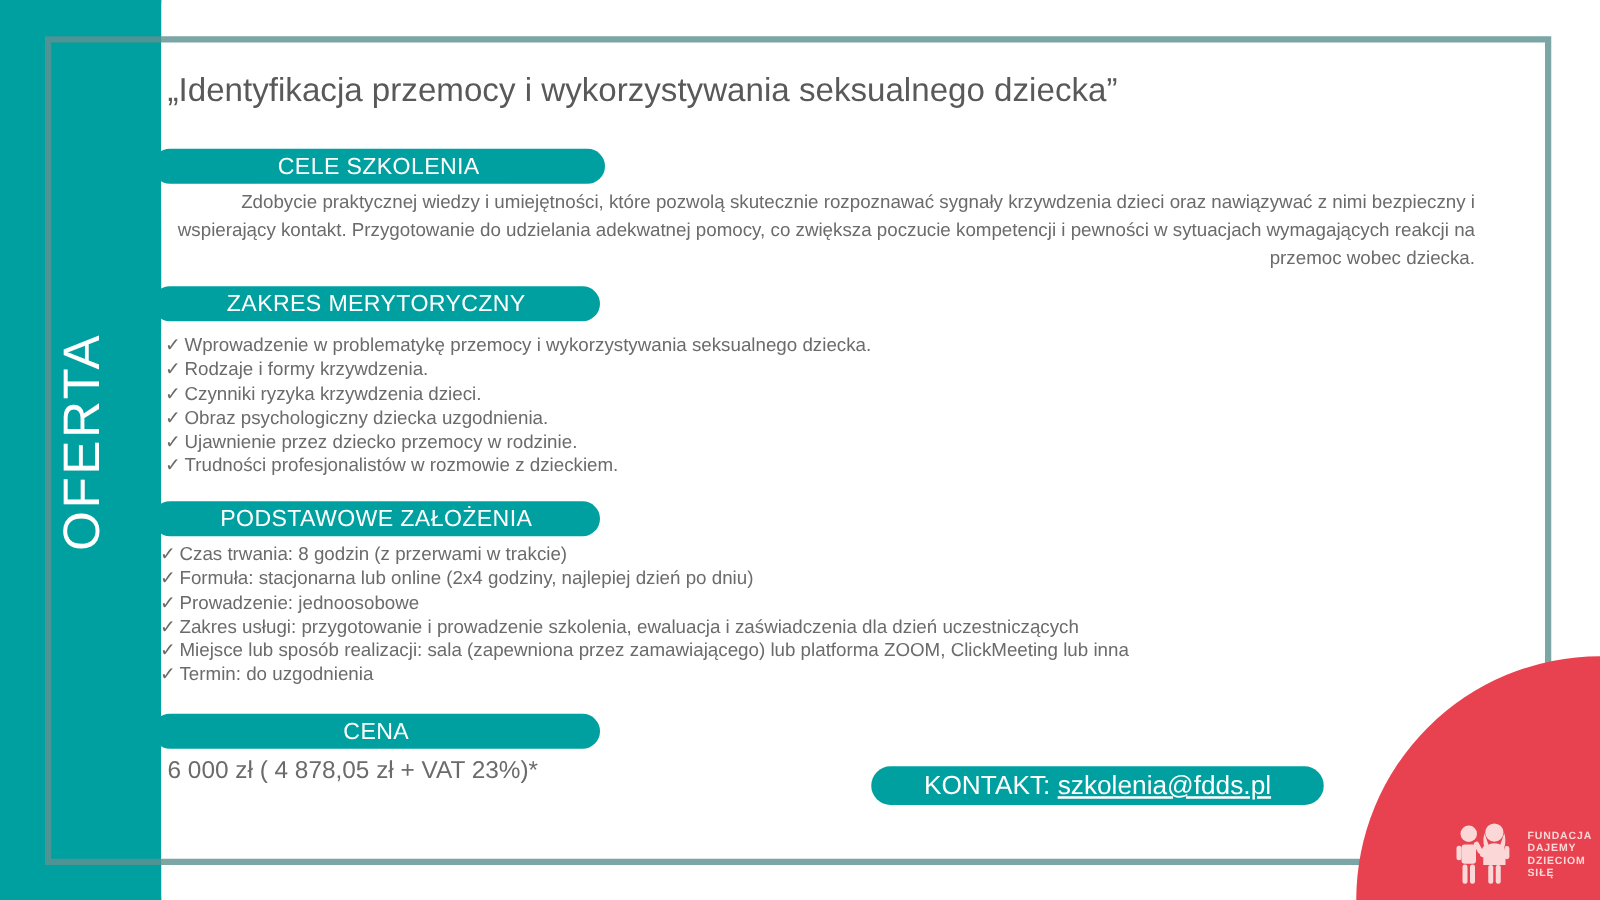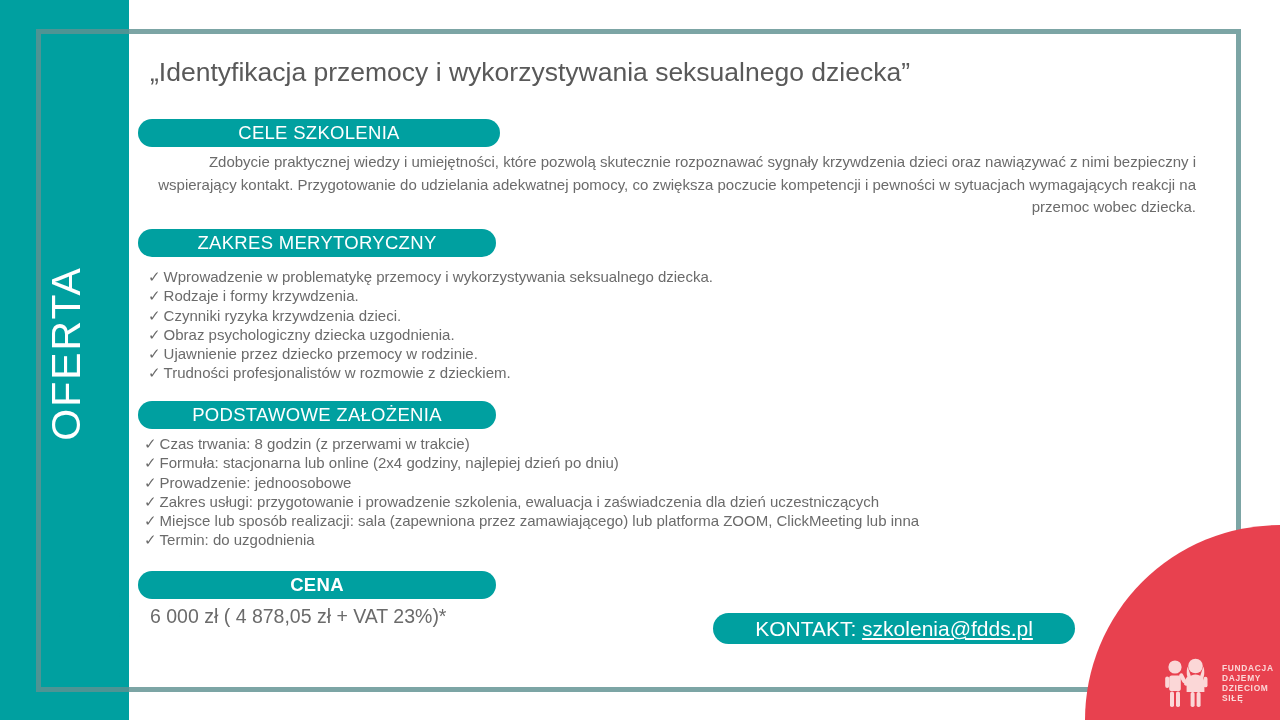--- a/index.html
+++ b/index.html
@@ -81,21 +81,21 @@
     top: 29px;
     width: 1112px;
     height: 663px;
     background: #ffffff;
     z-index: 2;
   }
 
   
   .content {
     position: absolute;
-    left: 136px;
+    left: 120px;
     top: 29px;
     width: 1110px;
     height: 500px;
     z-index: 4;
   }
 
   .deck-title {
     position: absolute;
     left: 14px;
     top: 28px;
@@ -116,21 +116,21 @@
     font-size: 18.5px;
     letter-spacing: 0.3px;
     line-height: 28px;
     height: 28px;
     padding-top: 0px;
     box-sizing: content-box;
   }
   .pill-cele        { left: 2px;  top: 90px;  width: 362px; }
   .pill-zakres      { left: 2px;  top: 200px; width: 358px; }
   .pill-podstawowe  { left: 2px;  top: 372px; width: 358px; }
-  .pill-cena        { left: 2px;  top: 542px; width: 358px; font-weight: bold; }
+  .pill-cena        { left: 2px;  top: 542px; width: 358px; }
 
   .para {
     position: absolute;
     left: 14px;
     top: 122px;
     width: 1046px;
     font-size: 15px;
     line-height: 22.5px;
     color: #6b6b6b;
     text-align: right;

